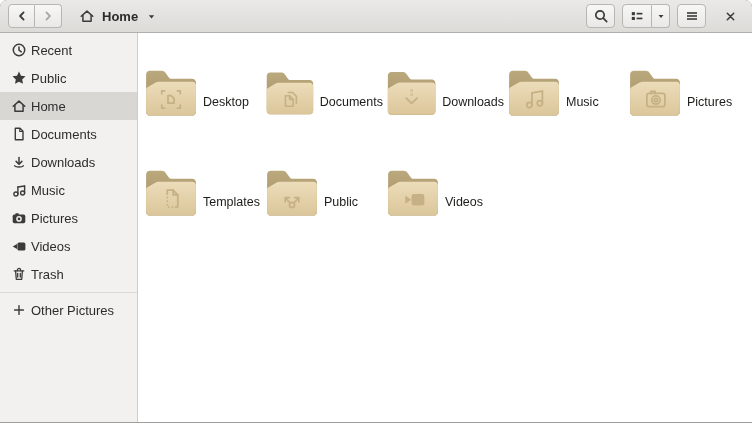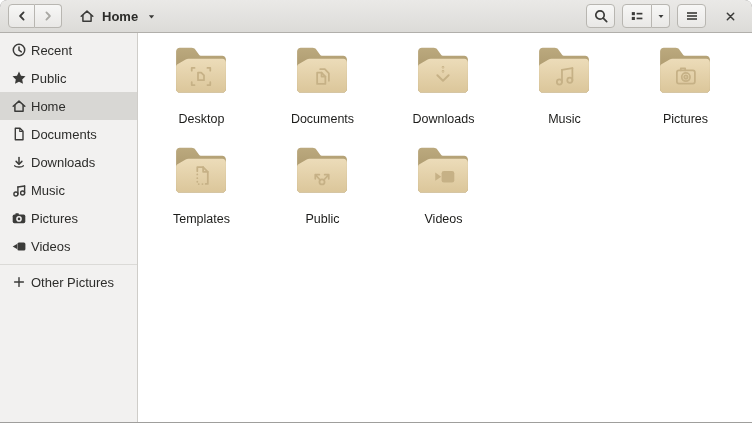--- a/index.html
+++ b/index.html
@@ -63,21 +63,21 @@
   }
   .side-row svg { flex:none; display:block; }
   .side-row.selected { background:#d8d7d4; }
   .side-sep { height:1px; background:#dbdad7; margin:4px 0 3px 0; flex:none; }
 
   .content {
     flex:1; background:#fff; padding:13px 0 0 3px;
     display:flex; flex-wrap:wrap; align-content:flex-start;
   }
   .cell {
-    width:121px; height:100px; display:flex; flex-direction:column;
+    width:121px; height:100px; display:flex; flex-direction:row;
     align-items:center; padding-top:1px;
   }
   .cell svg.folder { display:block; width:62px; height:53px; }
   .cell-label { margin-top:12px; font-size:12.5px; line-height:15px; color:#1c1c1a; }
 </style>
 </head>
 <body>
 
 <svg width="0" height="0" style="position:absolute" aria-hidden="true">
   <defs>
@@ -342,20 +342,26 @@
             <use href="#i-camera-s"></use>
           </svg>
         <span>Pictures</span>
       </div>
       <div class="side-row">
         <svg width="16" height="16" class="icon-fill">
             <use href="#i-video-s"></use>
           </svg>
         <span>Videos</span>
       </div>
+      <div class="side-row">
+        <svg width="16" height="16" class="icon-dark">
+            <use href="#i-trash"></use>
+          </svg>
+        <span>Trash</span>
+      </div>
       <div class="side-sep"></div>
       <div class="side-row">
         <svg width="16" height="16" class="icon-dark">
             <use href="#i-plus"></use>
           </svg>
         <span>Other Pictures</span>
       </div>
     </aside>
 
     <main class="content">

